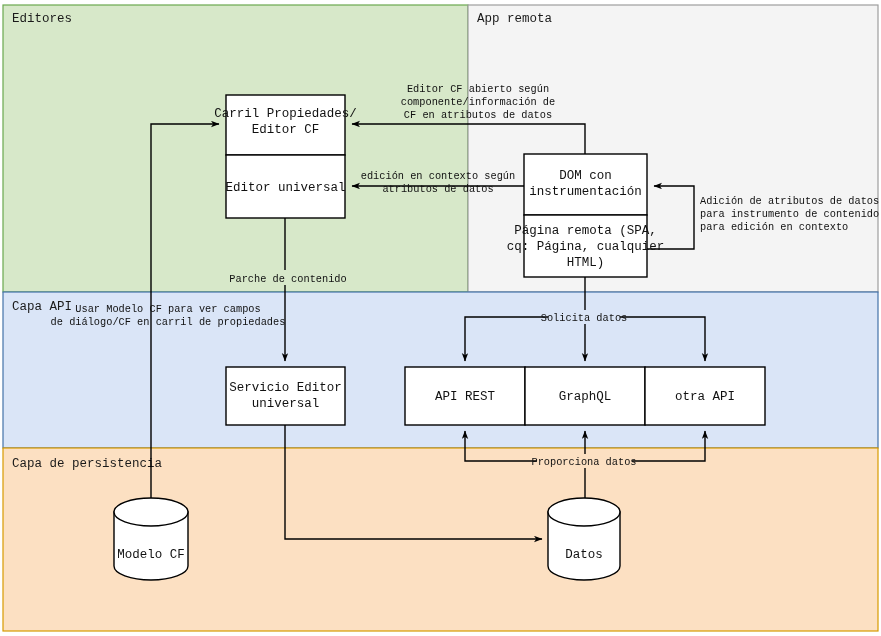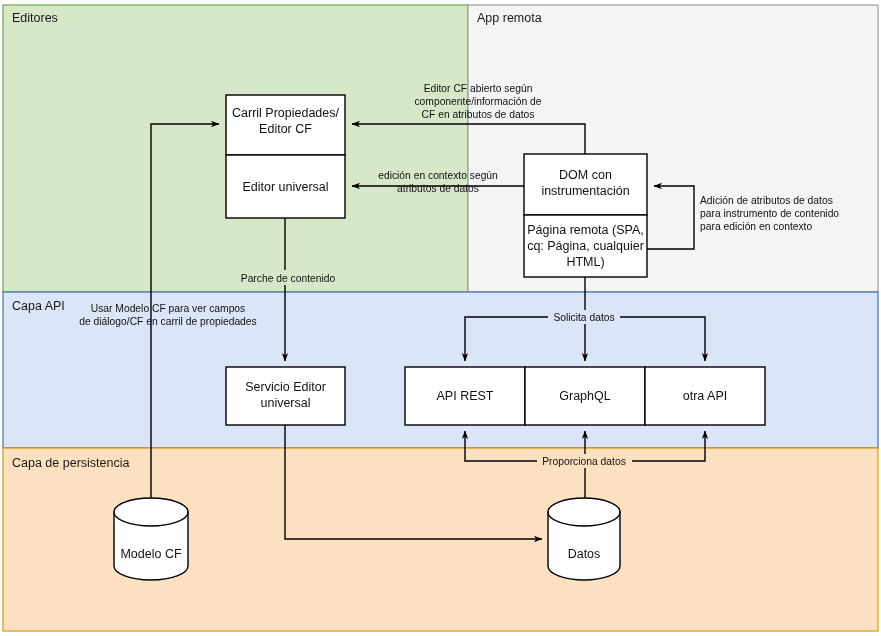--- a/index.html
+++ b/index.html
@@ -5,21 +5,21 @@
   html, body {
     margin: 0;
     padding: 0;
     background: #ffffff;
   }
   #canvas {
     position: relative;
     width: 881px;
     height: 636px;
     background: #ffffff;
-    font-family: Liberation Sans, sans-serif;
+    font-family: Liberation Mono, monospace;
     overflow: hidden;
   }
   #diagram-svg {
     position: absolute;
     left: 0;
     top: 0;
     width: 881px;
     height: 636px;
   }
   .lane-label {

